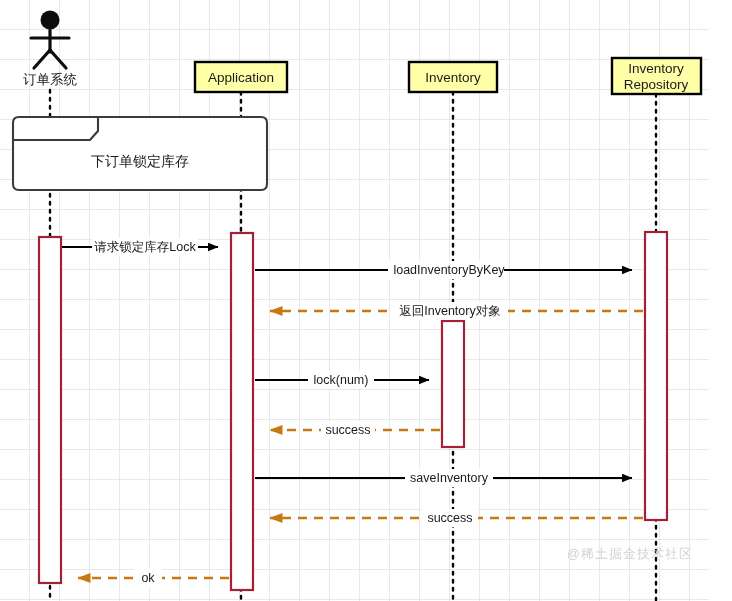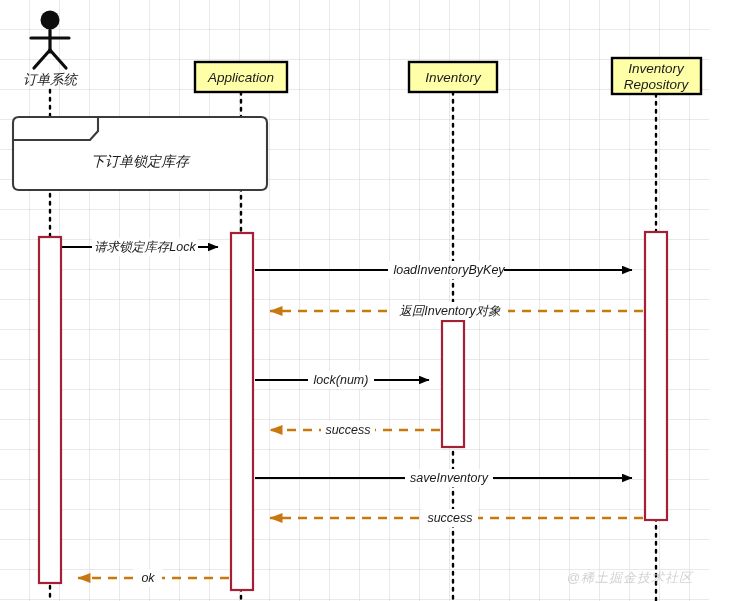--- a/index.html
+++ b/index.html
@@ -11,27 +11,26 @@
     position:relative;
     width:709px;
     height:601px;
     background-color:#ffffff;
     background-image:
       linear-gradient(to right, rgba(215,215,215,0.55) 1px, transparent 1px),
       linear-gradient(to bottom, rgba(215,215,215,0.55) 1px, transparent 1px);
     background-size:30px 30px;
     background-position:-1px -1px;
     overflow:hidden;
-    font-style:italic;
   }
   #diagram{position:absolute;left:0;top:0;width:732px;height:601px;}
   .wm{
     position:absolute;
     right:16px;
-    bottom:14px;
+    bottom:38px;
     font-size:13px;
     color:#d2d2d2;
     letter-spacing:1px;
     user-select:none;
     white-space:nowrap;
   }
   
   text{ font-family:"Liberation Sans","DejaVu Sans",sans-serif; fill:#1a1a1a; }
   .t-participant{ font-size:13.5px; }
   .t-msg{ font-size:12.5px; }

